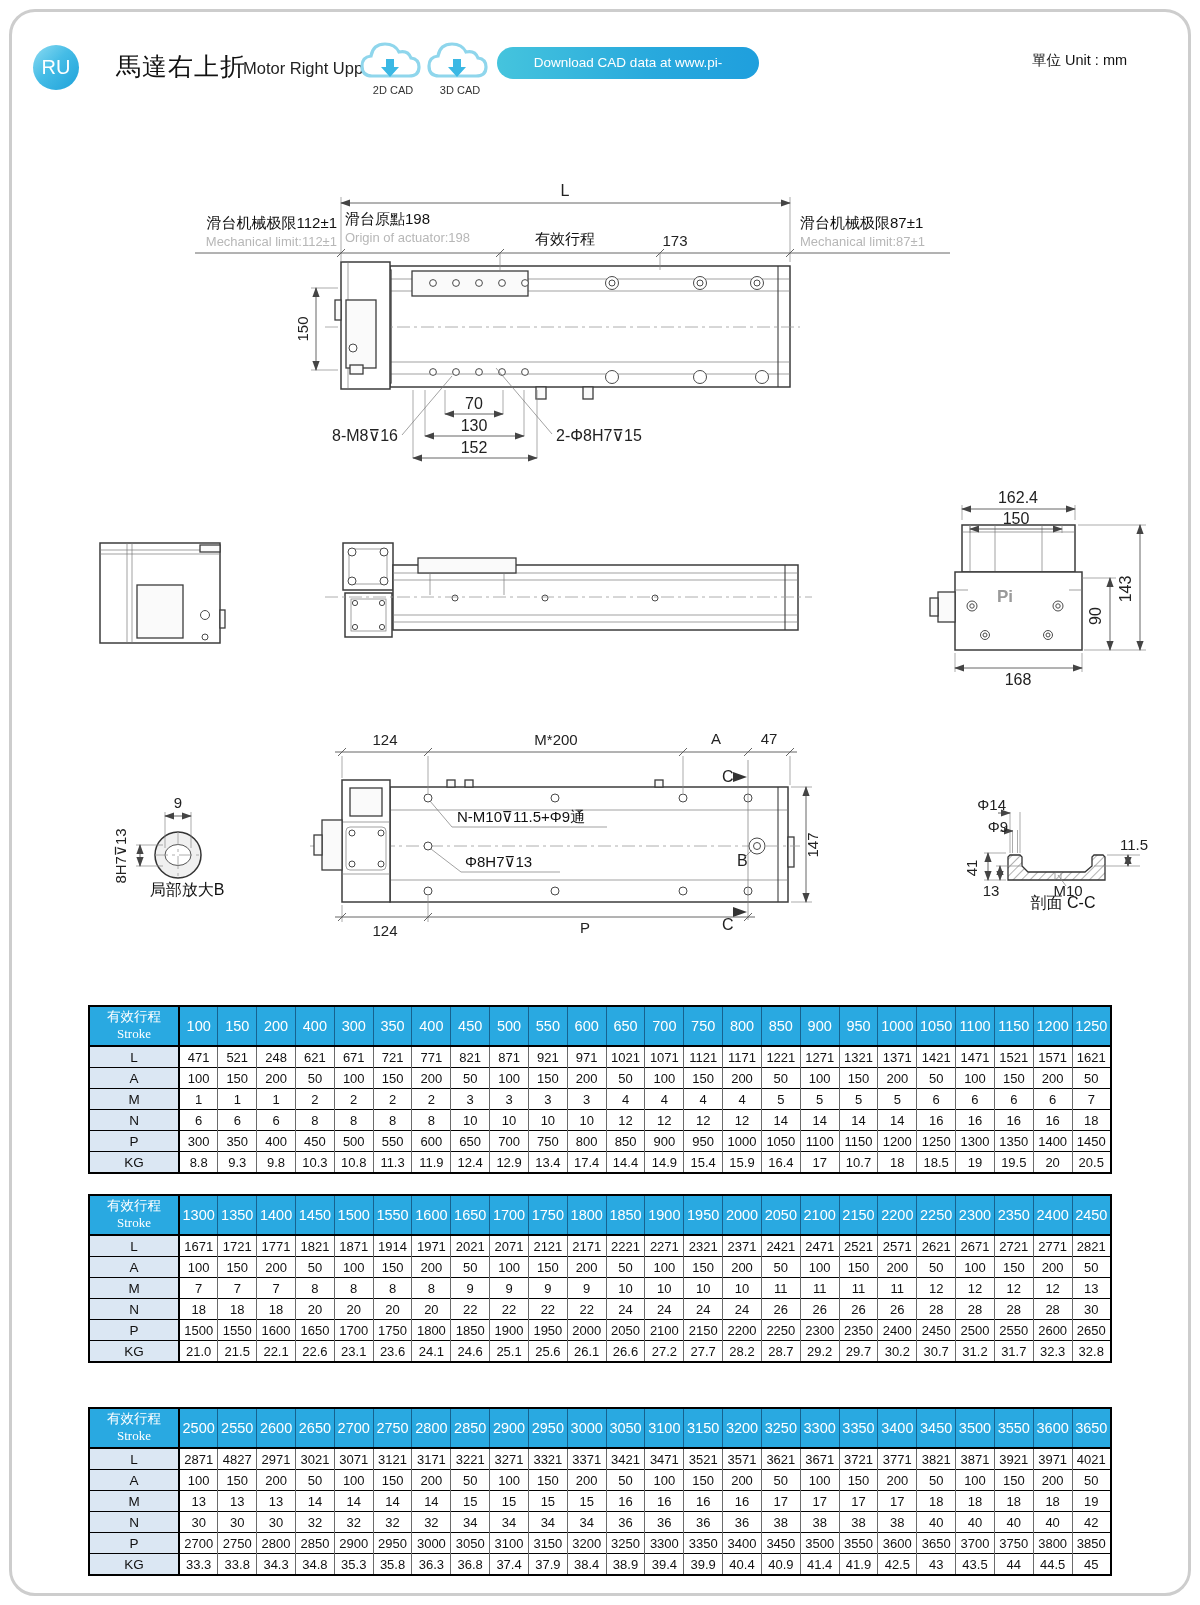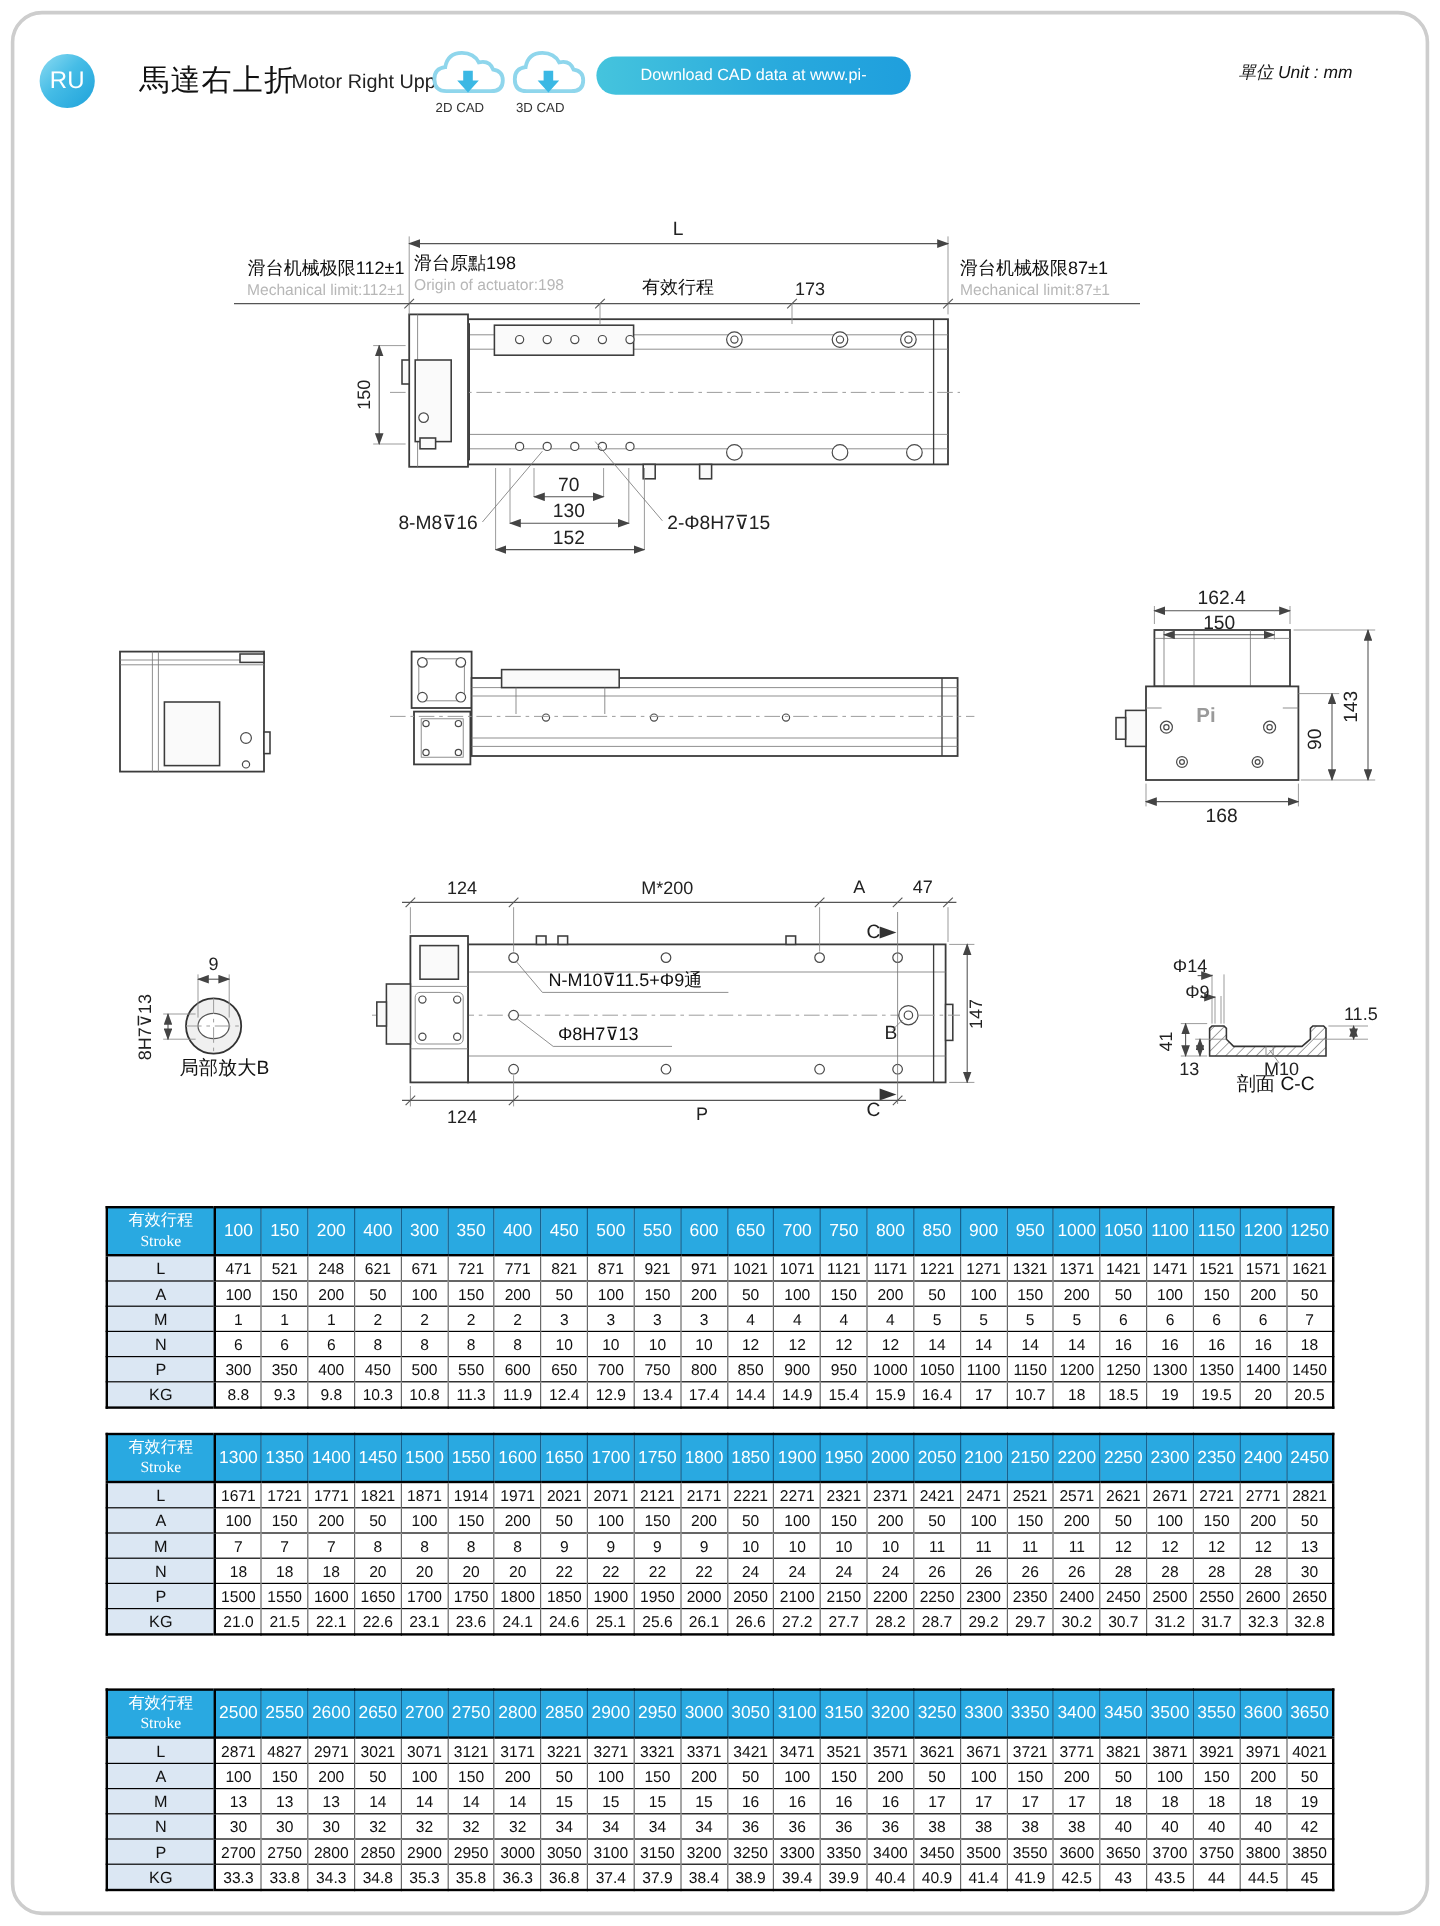--- a/index.html
+++ b/index.html
@@ -8,25 +8,25 @@
   .frame{position:absolute;left:9px;top:9px;width:1176px;height:1581px;
          border:3px solid #cdcdcd;border-radius:26px;pointer-events:none;}
   .ab{position:absolute;}
 
   
   .badge{left:33px;top:45px;width:46px;height:45px;border-radius:50%;
          background:linear-gradient(135deg,#8edcf2 0%,#45bce6 45%,#1ea2da 100%);
          color:#fff;font-size:20px;text-align:center;line-height:45px;font-weight:400;}
   .title-cn{left:90px;top:50px;font-size:25px;color:#111;letter-spacing:1px;margin-left:26px;}
   .title-en{left:243px;top:59px;font-size:16.5px;color:#222;}
-  .cloud-lab{top:84px;width:60px;text-align:left;font-size:11px;color:#333;}
+  .cloud-lab{top:84px;width:60px;text-align:center;font-size:11px;color:#333;}
   .pill{left:497px;top:47px;width:262px;height:32px;border-radius:16px;
         background:linear-gradient(90deg,#45c4dd 0%,#28a9dd 60%,#1f9fdd 100%);
         color:#fff;font-size:13.5px;text-align:center;line-height:32px;}
-  .unit{left:1032px;top:51px;font-size:14.5px;color:#111;font-style:italic;}
+  .unit{left:1032px;top:51px;font-size:14.5px;color:#111;}
 
   
   svg text{font-family:"Liberation Sans","DejaVu Sans",sans-serif;}
   .d{fill:#222;font-size:15px;}
   .d2{fill:#222;font-size:16px;}
   .g{fill:#b7b7b7;font-size:13px;}
   .cn{fill:#111;font-size:15px;}
   .oln{fill:#fff;stroke:#3c3c3c;stroke-width:1.5;}
   .oln2{fill:#fafafa;stroke:#3c3c3c;stroke-width:1.3;}
   .ln{stroke:#3c3c3c;stroke-width:1.1;fill:none;}

